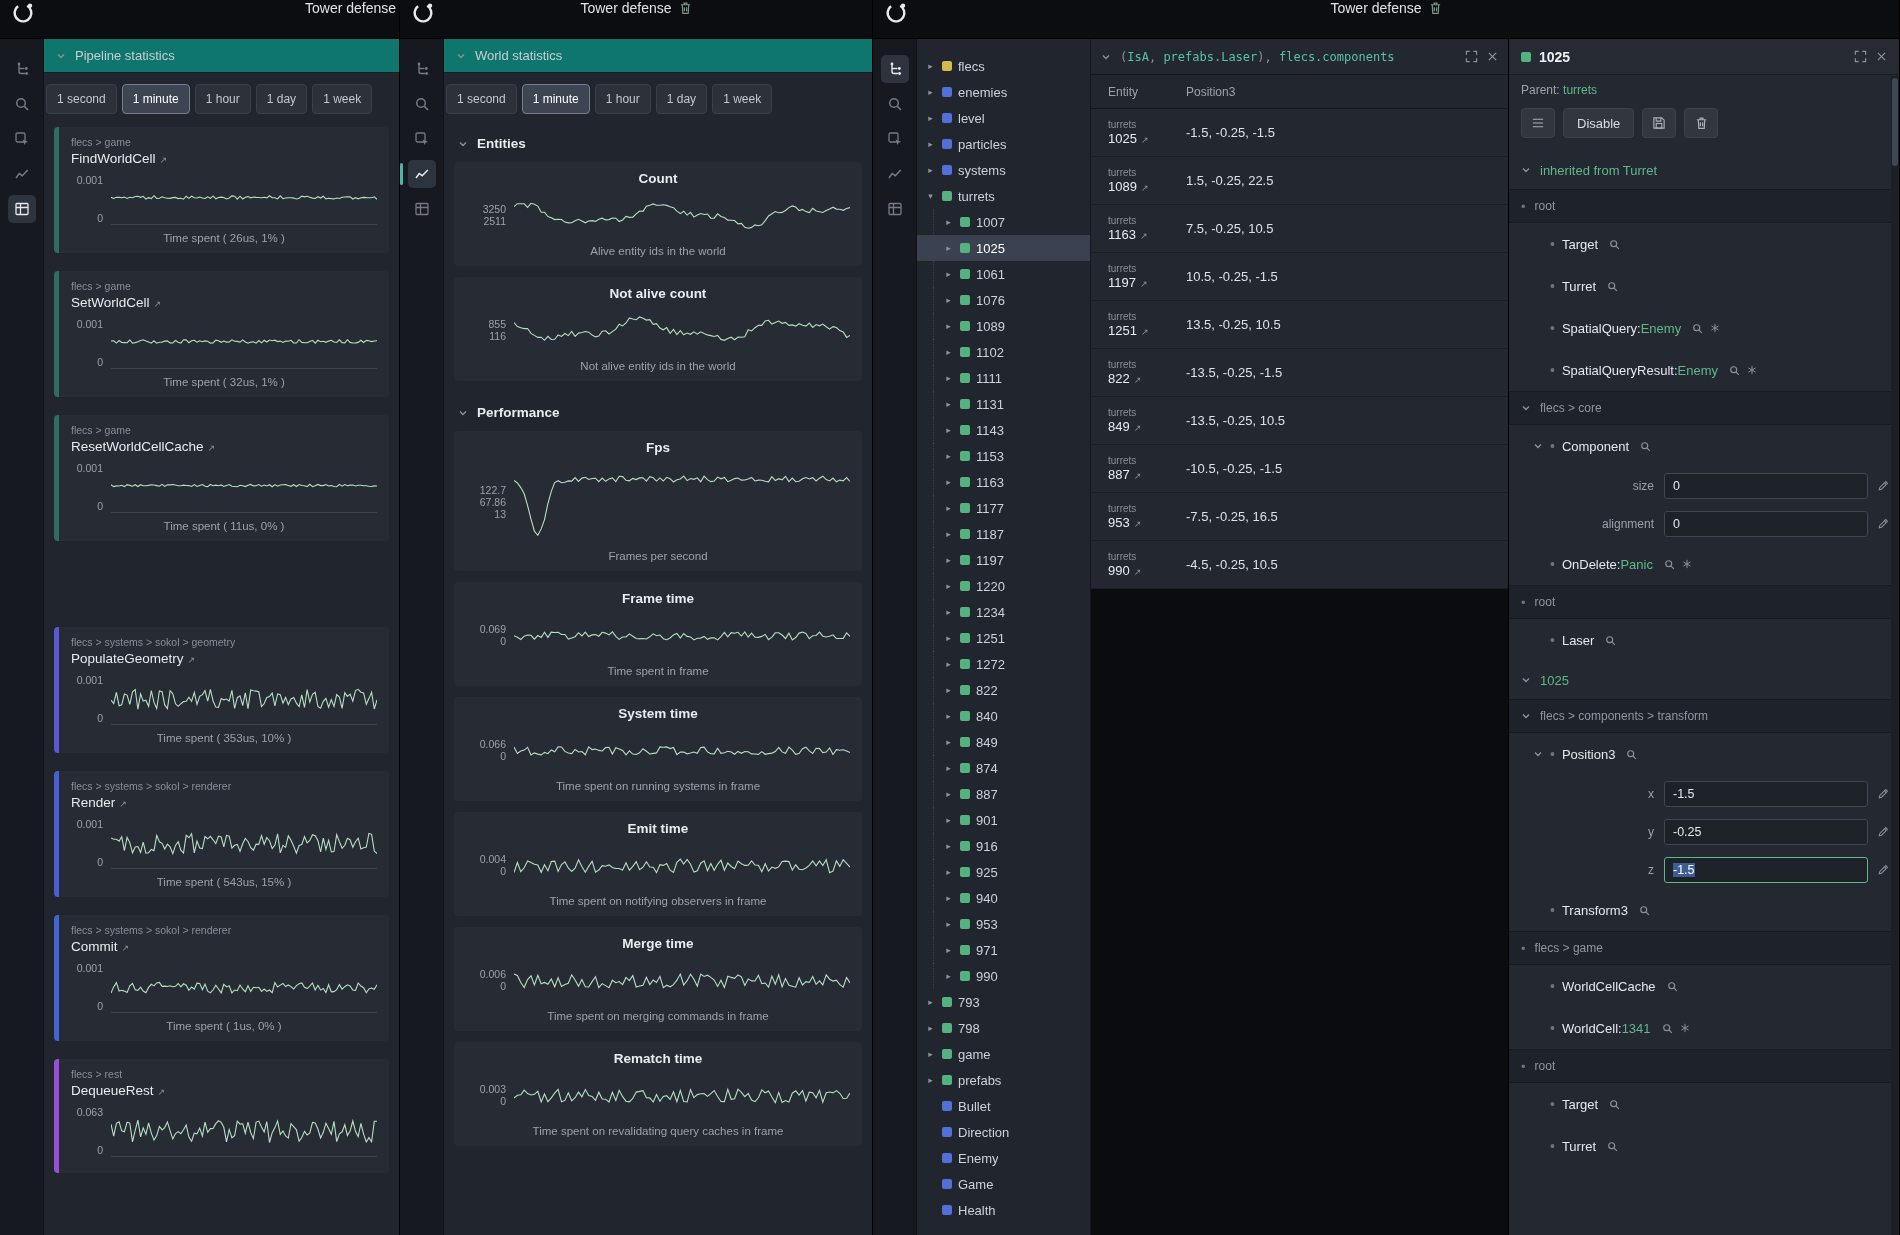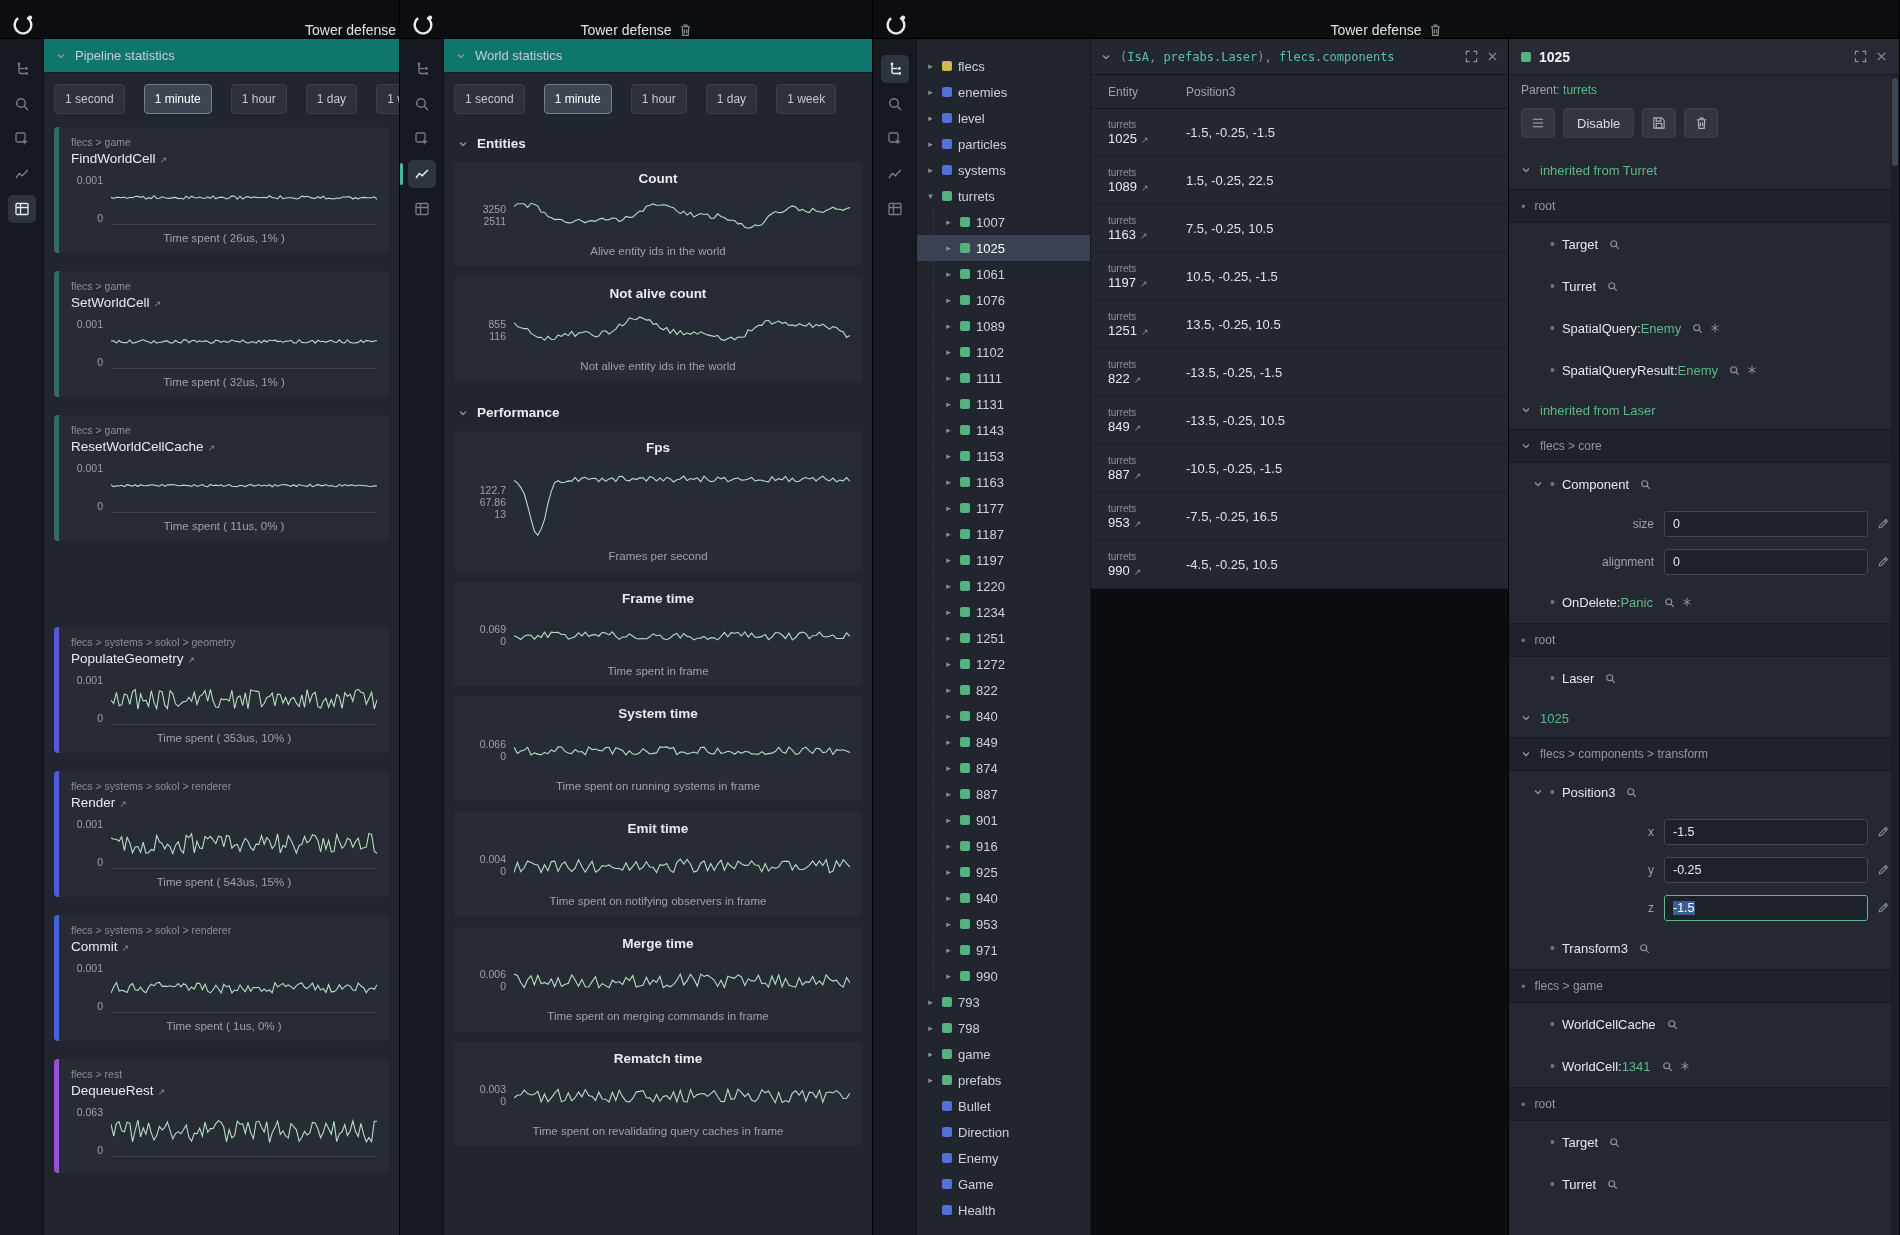--- a/index.html
+++ b/index.html
@@ -3,34 +3,34 @@
 <meta charset="utf-8">
 <style>
   *{margin:0;padding:0;box-sizing:border-box}
   html,body{background:#101216}
   body{font-family:"Liberation Sans",sans-serif}
   .screen{position:relative;width:1900px;height:1235px;overflow:hidden;display:flex;background:#15171c}
   .panel{display:flex;flex-direction:column;height:100%;border-right:1px solid #000}
   .panel-pipeline{width:400px;flex:0 0 400px}
   .panel-world{width:473px;flex:0 0 473px}
   .panel-main{flex:1}
-  .phead{height:39px;flex:0 0 39px;background:#0b0d11;display:flex;align-items:flex-end;position:relative;overflow:hidden;border-bottom:1px solid #000}
+  .phead{height:39px;flex:0 0 39px;background:#0b0d11;display:flex;align-items:flex-start;position:relative;overflow:hidden;border-bottom:1px solid #000}
   .logo{width:26px;height:26px;margin-left:10px;display:flex;align-items:center}
   .ptitle{position:absolute;left:0;right:0;display:flex;align-items:center;justify-content:center;gap:7px;color:#dfe3e8;font-size:14px;white-space:nowrap}
   .panel-pipeline .ptitle{left:305px;right:-200px;justify-content:flex-start}
   .trash-sm{color:#7d9488;display:flex;align-items:center}
   .pbody{flex:1;display:flex;min-height:0}
   .sidebar{width:44px;flex:0 0 44px;background:#16191f;border-right:1px solid #101216;display:flex;flex-direction:column;align-items:center;padding-top:16px;gap:7px;position:relative}
   .sb-icon{width:28px;height:28px;border-radius:5px;display:flex;align-items:center;justify-content:center;color:#737b86}
   .sb-icon.active{background:#2e343e;color:#e7eaee}
   .sb-ind{position:absolute;left:0;width:3px;height:22px;background:#4db6a0;border-radius:2px}
   .content{flex:1;background:#21252d;overflow:hidden;display:flex;flex-direction:column;min-width:0}
   .collapse-row{height:34px;flex:0 0 34px;display:flex;align-items:center;gap:9px;padding:0 12px;background:#0f766e;border-bottom:1px solid #1a1d24;color:#c6ccd4;font-size:13px}
   .chev{color:#8a9199;display:flex;align-items:center}
-  .time-row{display:flex;gap:19px;padding:11px 10px 9px 10px}
+  .time-row{display:flex;gap:5px;padding:11px 10px 9px 2px}
   .time-btn{font-family:inherit;font-size:12px;color:#c2c8d0;background:#2c313a;border:1px solid #3a404b;border-radius:4px;padding:7px 10px;white-space:nowrap}
   .time-btn.active{background:#3e4552;border-color:#747e8c;color:#fff}
   
   .cards{padding:4px 10px 0 10px;display:flex;flex-direction:column;gap:18px;overflow:hidden}
   .stat-card{background:#272b34;border-radius:4px;border-left:5px solid #2e6e60;padding:9px 12px 9px 12px;flex:0 0 auto}
   .stat-card.gap-after{margin-bottom:68px}
   .sc-crumb{font-size:10.5px;color:#868e99;margin-bottom:3px}
   .sc-name-row{display:flex;align-items:baseline;margin-bottom:7px}
   .sc-name{font-size:13.5px;color:#e8ebef}
   .ext{color:#8a9199;font-size:9px;margin-left:4px}
@@ -997,28 +997,20 @@
                     <path d="M9 9l3.5 3.5"></path>
                   </svg>
                 </span>
                 <span class="mini-icn">
                   <svg width="10" height="10" viewBox="0 0 12 12" stroke="currentColor" stroke-width="1.2">
                     <path d="M6 1v10M1.7 3.5l8.6 5M10.3 3.5l-8.6 5"></path>
                   </svg>
                 </span>
               </span>
   </div>
-            <div class="i-section">
-    <span class="chev">
-                <svg width="10" height="10" viewBox="0 0 10 10" fill="none" stroke="currentColor" stroke-width="1.4">
-                  <path d="M2 3.5l3 3 3-3"></path>
-                </svg>
-              </span>
-    <span>inherited from Laser</span>
-  </div>
             <div class="i-scope">
     <span class="chev">
                 <svg width="10" height="10" viewBox="0 0 10 10" fill="none" stroke="currentColor" stroke-width="1.4">
                   <path d="M2 3.5l3 3 3-3"></path>
                 </svg>
               </span>
     <span>flecs &gt; core</span>
   </div>
             <div class="i-item">
     <span class="chevslot">

